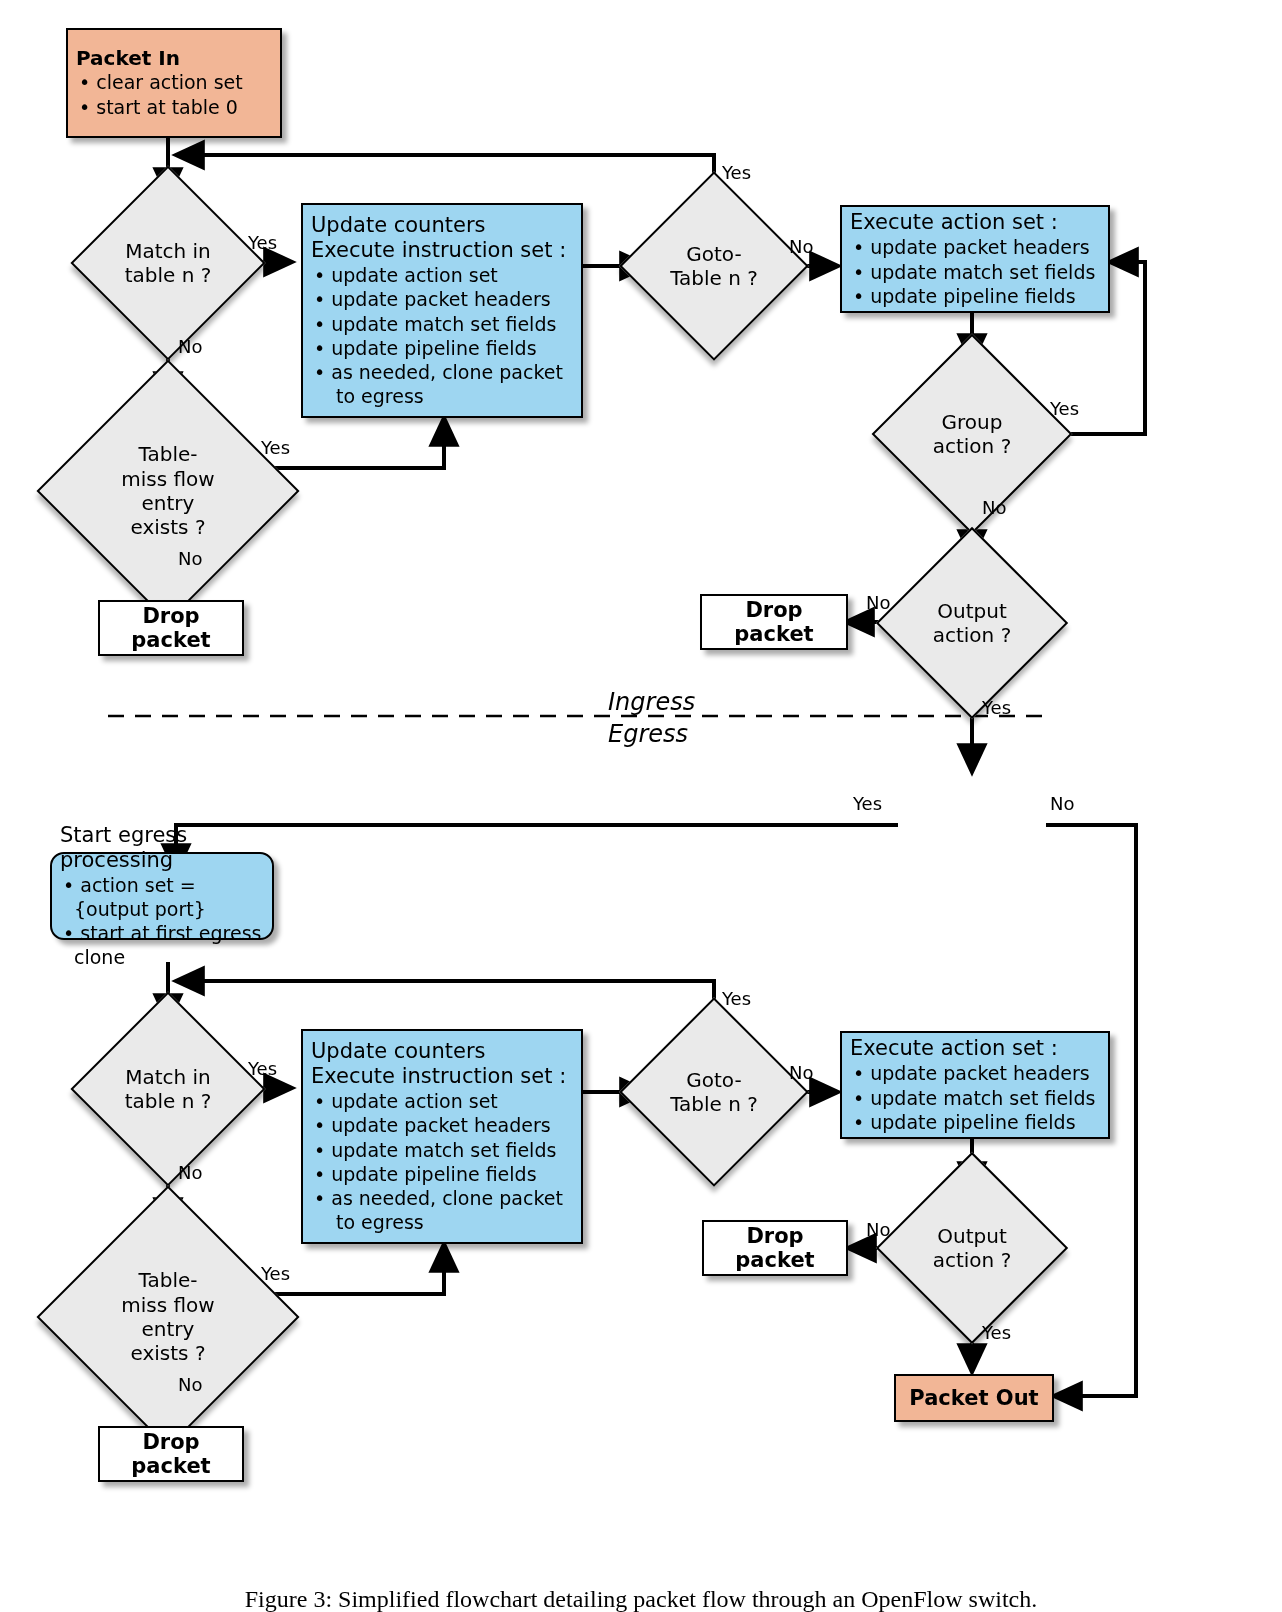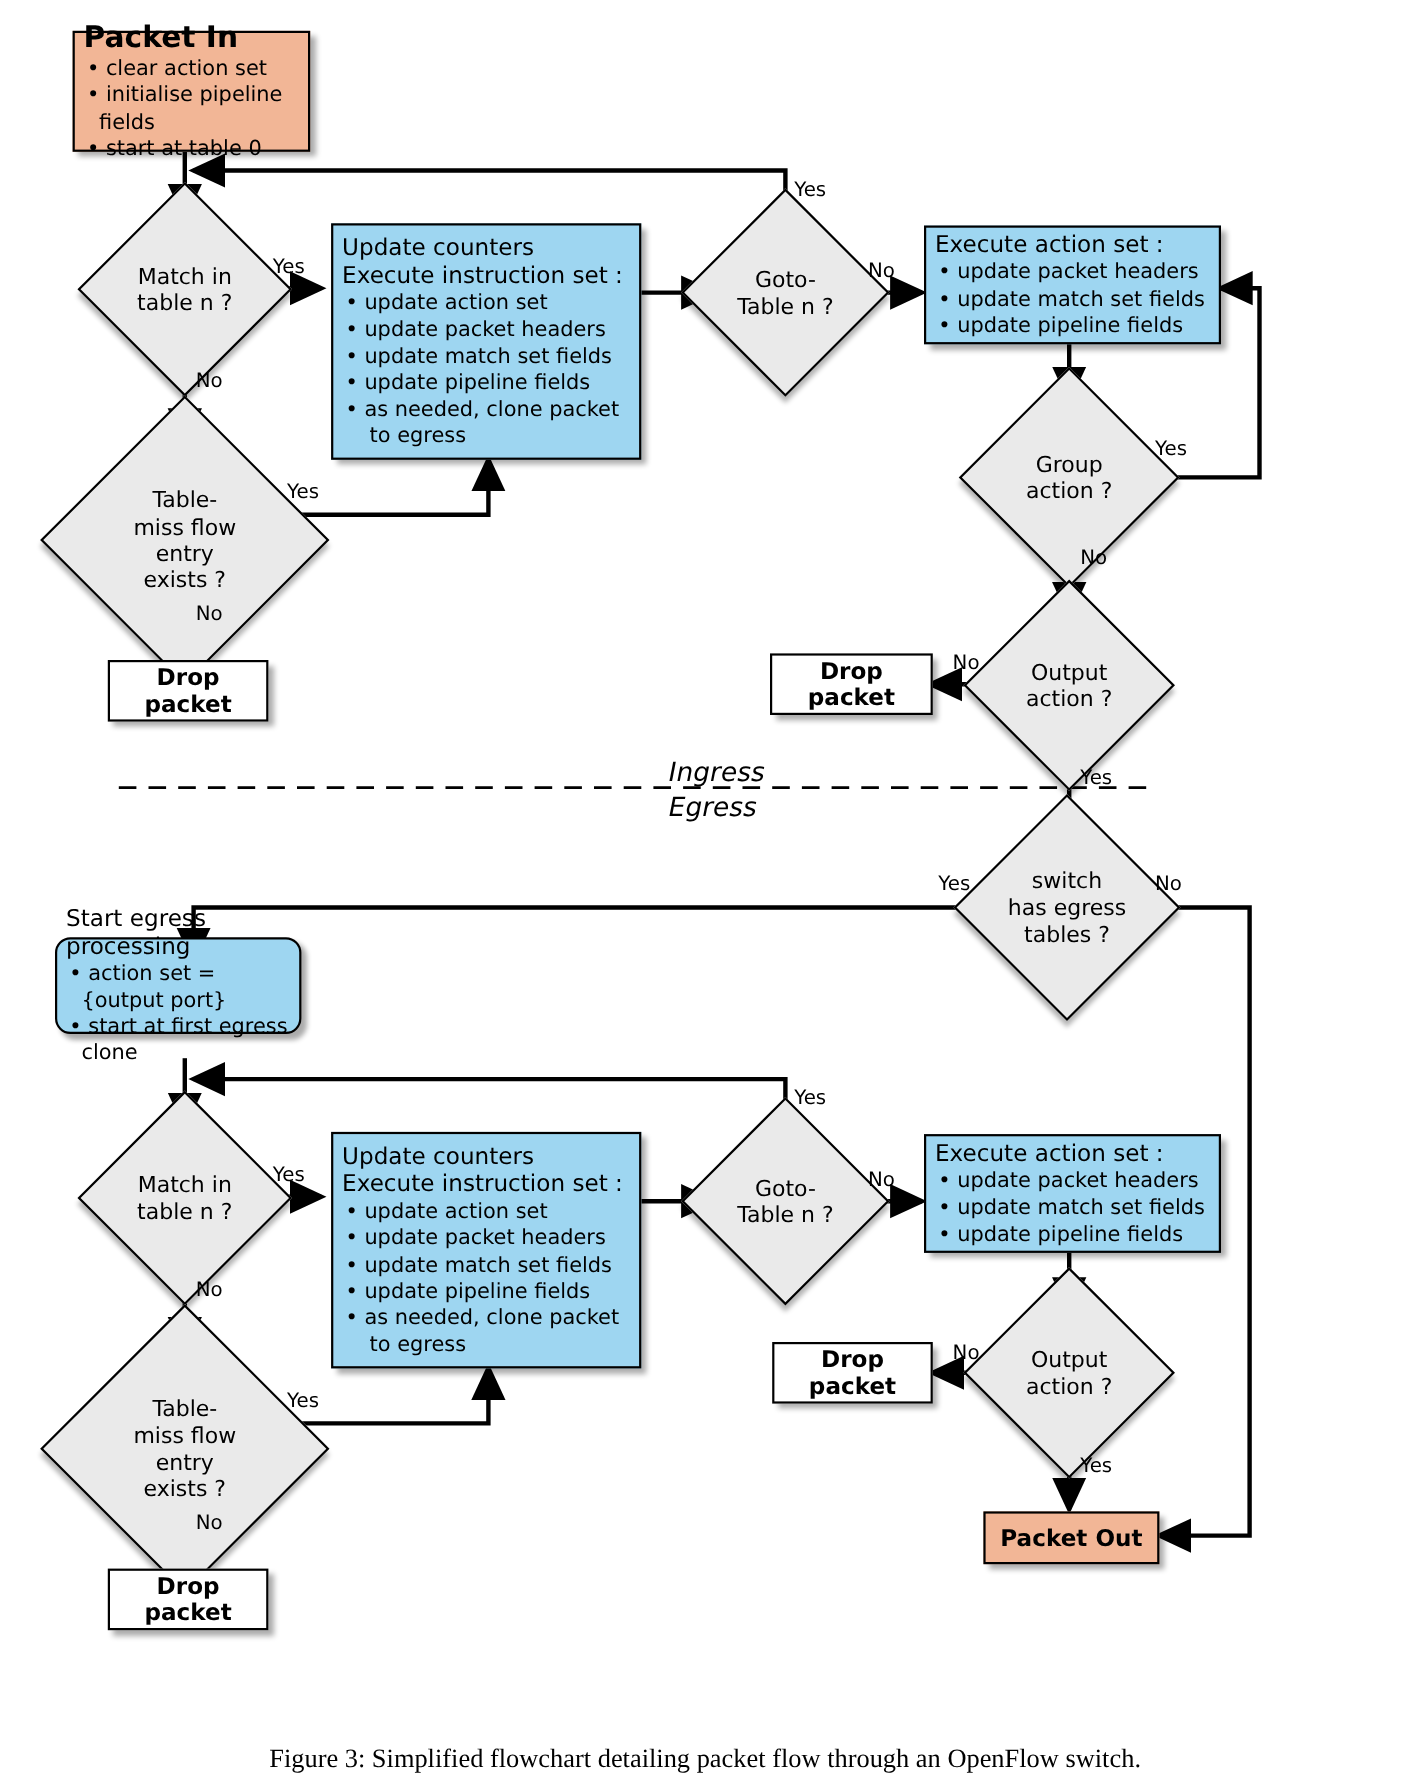--- a/index.html
+++ b/index.html
@@ -13,21 +13,21 @@
   .rect{
     border:2px solid #000;
     box-shadow:5px 5px 5px rgba(0,0,0,0.33);
     display:flex;flex-direction:column;justify-content:center;
     padding:5px 8px;
   }
   .rect.salmon{background:#f2b696;}
   .rect.blue{background:#9ed6f1;}
   .rect.white{background:#ffffff;}
 
-  .hdr{font-size:27px;font-weight:bold;color:#000;line-height:1.15;}
+  .hdr{font-size:20px;font-weight:bold;color:#000;line-height:1.15;}
   .hdr-n{font-size:21px;font-weight:normal;color:#000;line-height:1.2;}
   .bul{font-size:19px;color:#000;line-height:1.27;padding-left:14px;text-indent:-11px;}
   .bul::before{content:"\2022\00a0";}
   .cont{font-size:19px;color:#000;line-height:1.27;padding-left:25px;}
   .ctr{font-size:21px;font-weight:bold;text-align:center;}
 
   
   .dia{position:absolute;}
   .dia .shape{
     position:absolute;left:0;top:0;width:100%;height:100%;
@@ -116,21 +116,20 @@
 
       <path d="M972,1314 L972,1372" marker-end="url(#ah)"></path>
     </g>
 
     <line x1="108" y1="716" x2="1048" y2="716" stroke="#000" stroke-width="2.5" stroke-dasharray="16 11"></line>
   </svg>
 
   <div class="node rect salmon" style="left:66px;top:28px;width:216px;height:110px;">
     <div class="hdr">Packet In</div>
     <div class="bul">clear action set</div>
-    <div class="bul">initialise pipeline fields</div>
     <div class="bul">start at table 0</div>
   </div>
 
   <div class="dia" style="left:99px;top:194px;width:138px;height:138px;">
     <div class="shape"></div>
     <div class="txt">
       <div>
         <div>Match in</div>
         <div>table n ?</div>
       </div>
@@ -212,30 +211,20 @@
   <div class="lbl" style="left:722px;top:162px;">Yes</div>
   <div class="lbl" style="left:789px;top:236px;">No</div>
   <div class="lbl" style="left:1050px;top:398px;">Yes</div>
   <div class="lbl" style="left:982px;top:497px;">No</div>
   <div class="lbl" style="left:866px;top:592px;">No</div>
   <div class="lbl" style="left:982px;top:697px;">Yes</div>
 
   <div class="sect" style="left:608px;top:688px;">Ingress</div>
   <div class="sect" style="left:608px;top:720px;">Egress</div>
 
-  <div class="dia" style="left:897px;top:752px;width:146px;height:146px;">
-    <div class="shape"></div>
-    <div class="txt">
-      <div>
-        <div>switch</div>
-        <div>has egress</div>
-        <div>tables ?</div>
-      </div>
-    </div>
-  </div>
   <div class="lbl" style="left:853px;top:793px;">Yes</div>
   <div class="lbl" style="left:1050px;top:793px;">No</div>
 
   <div class="node rect blue" style="left:50px;top:852px;width:224px;height:88px;border-radius:14px;">
     <div class="hdr-n">Start egress processing</div>
     <div class="bul">action set = {output port}</div>
     <div class="bul">start at first egress clone</div>
   </div>
 
   <div class="dia" style="left:99px;top:1020px;width:138px;height:138px;">

